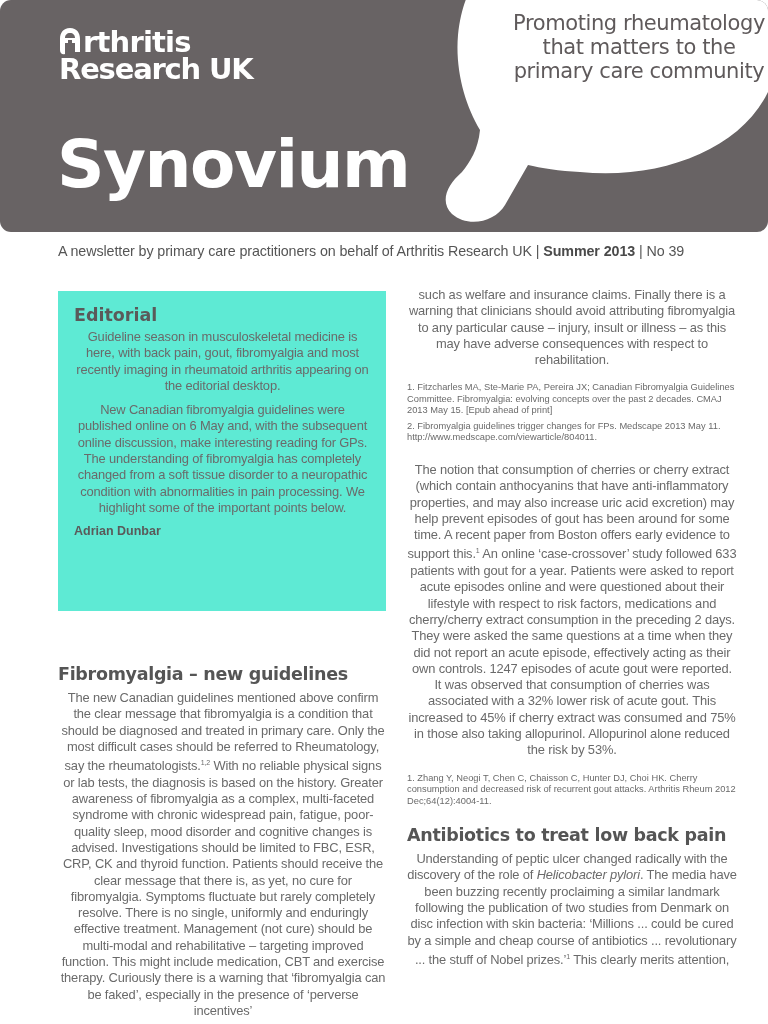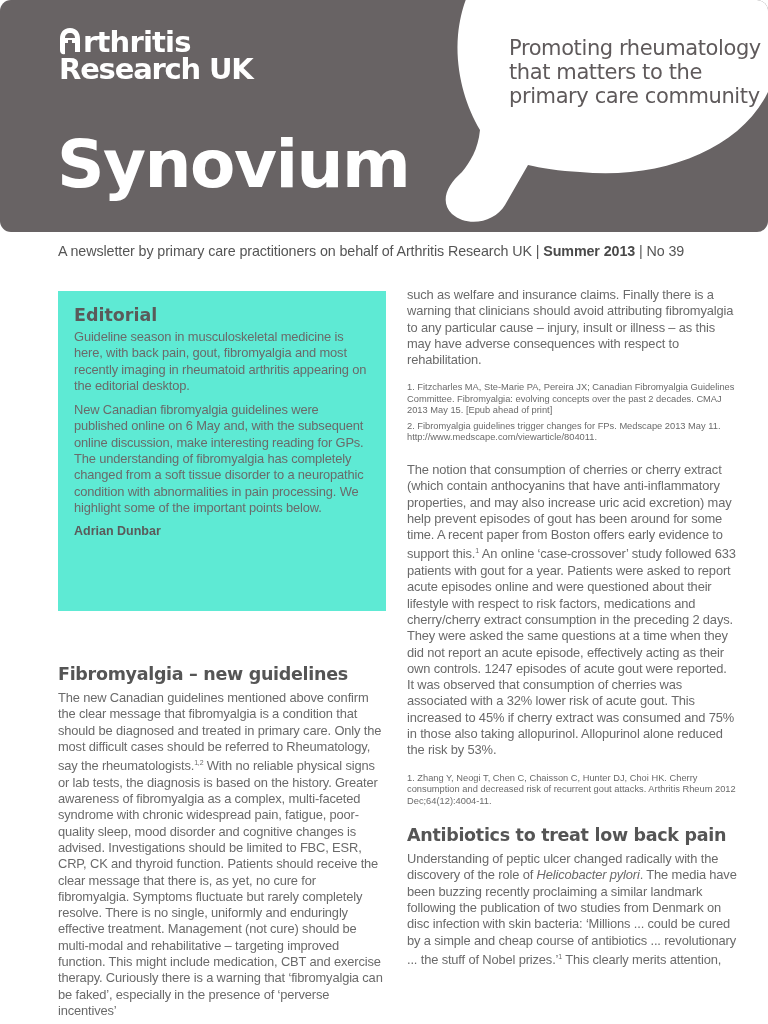--- a/index.html
+++ b/index.html
@@ -20,37 +20,38 @@
   .logo .l1 { font-size:29px; letter-spacing:-0.8px; display:flex; align-items:flex-end; }
   .logo .l1 .a-icon {
     display:inline-block; width:24px; height:30px; position:relative; margin-right:1px;
   }
   .logo .l2 { font-size:29px; letter-spacing:-1.2px; padding-left:1px; }
   .masthead {
     position:absolute; left:57px; top:126px; color:#ffffff;
     font-family:"DejaVu Sans", sans-serif; font-weight:bold; font-size:66px; letter-spacing:-1.5px;
   }
   .tagline {
-    position:absolute; left:509px; top:36px; width:260px;
+    position:absolute; left:509px; top:11px; width:260px;
     font-family:"DejaVu Sans", sans-serif; font-size:21px; line-height:24px; color:#5f5a5b;
     letter-spacing:-0.4px;
+    text-align:center;
   }
   .subline {
     position:absolute; left:58px; top:243px; font-size:14.3px; color:#555;
     white-space:nowrap; letter-spacing:-0.1px;
   }
   .subline b { color:#4a4a4a; }
   .editorial {
     position:absolute; left:58px; top:291px; width:328px; height:320px;
     background:#5eead4; box-sizing:border-box; padding:14px 15px 0 16px;
   }
   .editorial h2 {
     margin:0 0 4px 0; font-family:"DejaVu Sans", sans-serif; font-size:17.5px; color:#5a5a5a;
   }
-  .p { font-size:12.9px; line-height:16.3px; margin:0 0 8px 0; color:#6a6a6a; letter-spacing:-0.15px; }
+  .p { font-size:12.9px; line-height:16.3px; margin:0 0 8px 0; color:#6a6a6a; letter-spacing:-0.15px;text-align:center; }
   .editorial .sign { font-weight:bold; color:#5a5a5a; font-size:12.5px; margin-top:4px; }
   .col-left { position:absolute; left:58px; top:664px; width:330px; }
   .col-right { position:absolute; left:407px; top:287px; width:330px; }
   h3 {
     margin:0 0 6px 0; font-family:"DejaVu Sans", sans-serif; font-weight:bold;
     font-size:17.5px; color:#555; letter-spacing:-0.3px;
   }
   .refs { font-size:9.3px; line-height:11.5px; color:#6a6a6a; margin:0 0 4px 0; }
   sup { font-size:7px; }
   .gap-s { height:6px; }

